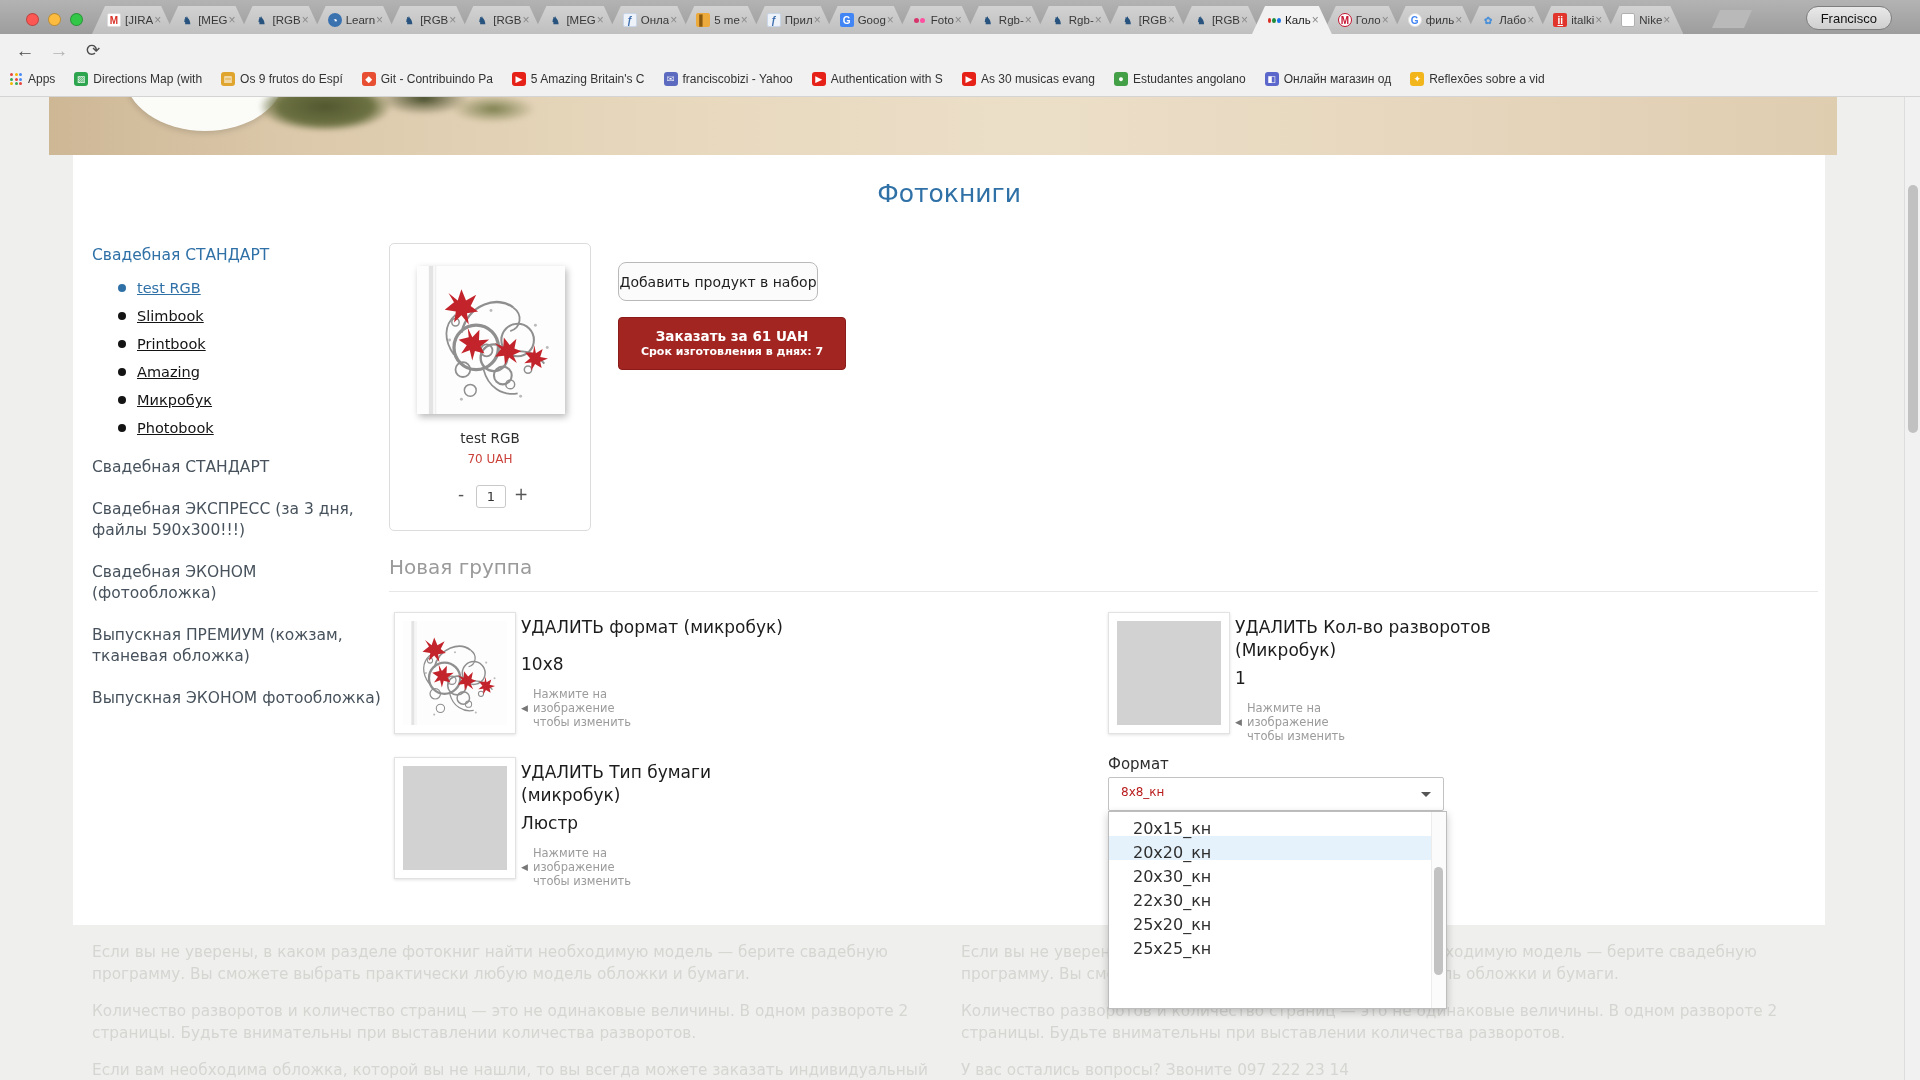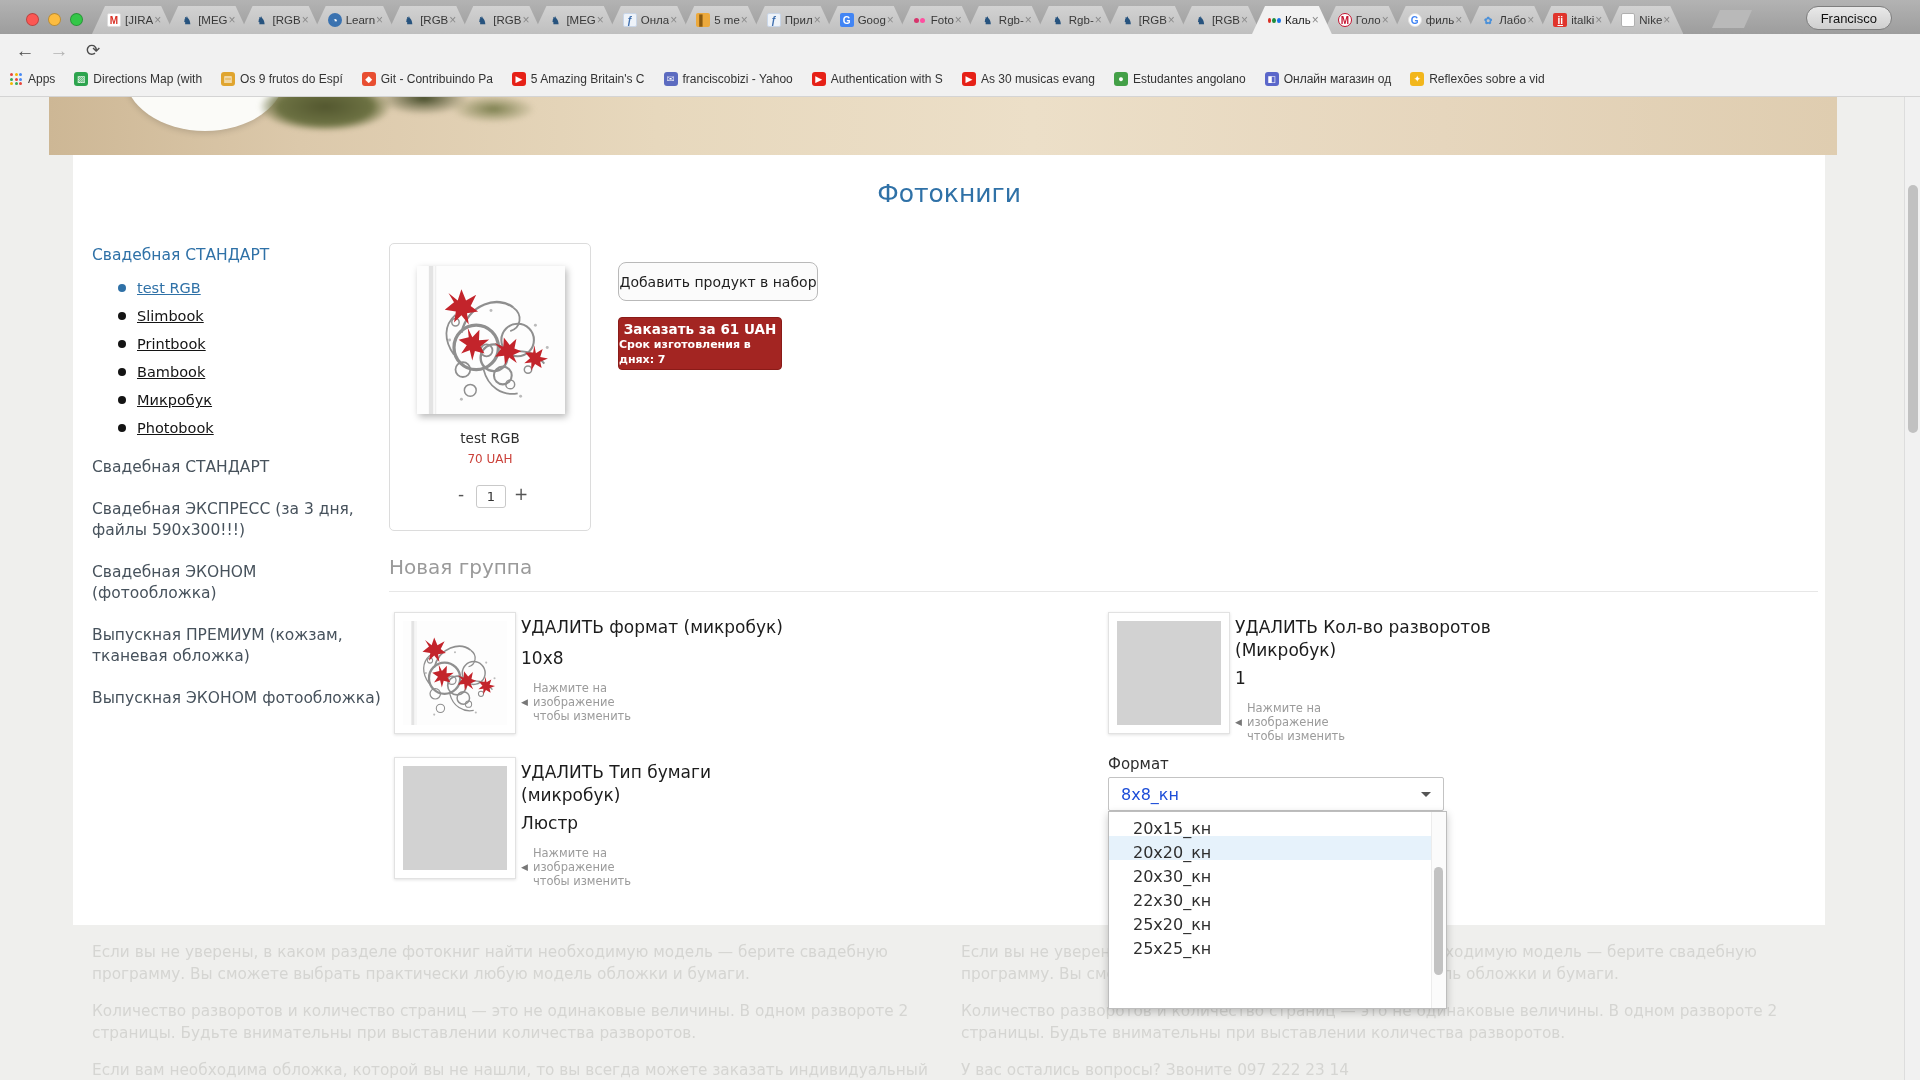--- a/index.html
+++ b/index.html
@@ -92,51 +92,51 @@
   .pprice{position:absolute;left:0;top:208px;width:100%;text-align:center;font-size:12px;color:#cb423b}
   .stepper{position:absolute;left:0;top:240px;width:100%;height:26px}
   .step-minus,.step-plus{position:absolute;top:0;font-size:17px;color:#555;width:18px;text-align:center}
   .step-minus{left:62px}.step-plus{left:122px}
   .qty{position:absolute;left:86px;top:1px;width:30px;height:23px;border:1px solid #c9c9c9;border-radius:3px;
     text-align:center;font-size:13px;color:#333;font-family:"DejaVu Sans",sans-serif;background:#fff}
 
   
   .addbtn{position:absolute;left:545px;top:107px;width:200px;height:39px;background:#fbfbfb;
     border:1px solid #b9b9b9;border-radius:8px;font-family:"DejaVu Sans",sans-serif;font-size:14px;color:#1f1f1f}
-  .orderbtn{position:absolute;left:545px;top:162px;width:164px;height:53px;background:#a32522;
+  .orderbtn{position:absolute;left:545px;top:162px;width:228px;height:53px;background:#a32522;
     border:1px solid #8a1b18;border-radius:4px;color:#fff;font-family:"DejaVu Sans",sans-serif;
     display:flex;flex-direction:column;align-items:center;justify-content:center;line-height:1.35}
   .orderbtn .l1{font-size:13.5px;font-weight:bold}
   .orderbtn .l2{font-size:11px;font-weight:bold}
 
   
   .group-title{position:absolute;left:316px;top:400px;font-family:"DejaVu Sans",sans-serif;
     font-size:20px;color:#9a9a9a}
   .group-hr{position:absolute;left:316px;top:436px;width:1429px;height:0;border-top:1px solid #e7e7e7}
   .gitem{position:absolute;font-family:"DejaVu Sans",sans-serif}
   .thumb{position:absolute;left:0;top:0;width:122px;height:122px;background:#fff;border:1px solid #e2e2e2;
     padding:8px;box-shadow:0 1px 3px rgba(0,0,0,.12)}
   .thumb .inner{width:104px;height:104px;background:#d2d2d2}
   .thumb svg{display:block;width:104px;height:104px}
   .gtext{position:absolute;left:127px;top:4px}
   .gtitle{font-size:17px;color:#1c1c1c;line-height:23px}
-  .gvalue{font-size:17px;color:#1c1c1c;margin-top:9px}
+  .gvalue{font-size:17px;color:#1c1c1c;margin-top:15px}
   .ghint{display:flex;margin-top:13px;align-items:center}
   .ghint .arr{font-size:9px;color:#777;margin-right:5px}
   .ghint .htxt{font-size:11.5px;line-height:14px;color:#9b9b9b;width:116px}
   #gitem-a{left:321px;top:457px}#gitem-a .gtitle{width:340px}
   #gitem-b{left:1035px;top:457px}#gitem-b .gtitle{width:290px}
   #gitem-b .gvalue{margin-top:6px}
   #gitem-c{left:321px;top:602px}#gitem-c .gtitle{width:200px}#gitem-c .gvalue{margin-top:6px}
 
   
   .fmt-label{position:absolute;left:1035px;top:600px;font-family:"DejaVu Sans",sans-serif;font-size:15px;color:#2e2e2e}
   .fmt-select{position:absolute;left:1035px;top:622px;width:336px;height:34px;background:#fff;
     border:1px solid #c3c3c3;border-radius:2px;font-family:"DejaVu Sans",sans-serif}
-  .fmt-value{position:absolute;left:12px;top:7px;font-size:16px;color:#1d4ed8}
+  .fmt-value{position:absolute;left:12px;top:7px;font-size:12px;color:#b91c1c}
   .caret{position:absolute;right:12px;top:14px;width:0;height:0;border:5px solid transparent;
     border-top-color:#555;border-bottom:none}
   .ddlist{position:absolute;left:1108px;top:714px;width:339px;height:198px;background:#fff;
     border:1px solid #bdbdbd;box-shadow:0 3px 8px rgba(0,0,0,.22);z-index:60;
     font-family:"DejaVu Sans",sans-serif;overflow:hidden}
   .ddopt{height:24px;line-height:33px;padding-left:24px;font-size:16px;color:#2e2e2e}
   .ddopt.hl{background:#e6f2fb}
   .ddscroll{position:absolute;right:0;top:0;width:15px;height:100%;background:#fbfbfb;border-left:1px solid #ececec}
   .ddthumb{position:absolute;right:3px;top:55px;width:9px;height:108px;background:#c2c2c2;border-radius:5px}
 
@@ -415,21 +415,21 @@
               <li>
                 <span class="bullet"></span>
                 <span class="sb-link">Slimbook</span>
               </li>
               <li>
                 <span class="bullet"></span>
                 <span class="sb-link">Printbook</span>
               </li>
               <li>
                 <span class="bullet"></span>
-                <span class="sb-link">Bambook</span>
+                <span class="sb-link">Amazing</span>
               </li>
               <li>
                 <span class="bullet"></span>
                 <span class="sb-link">Микробук</span>
               </li>
               <li>
                 <span class="bullet"></span>
                 <span class="sb-link">Photobook</span>
               </li>
             </ul>

